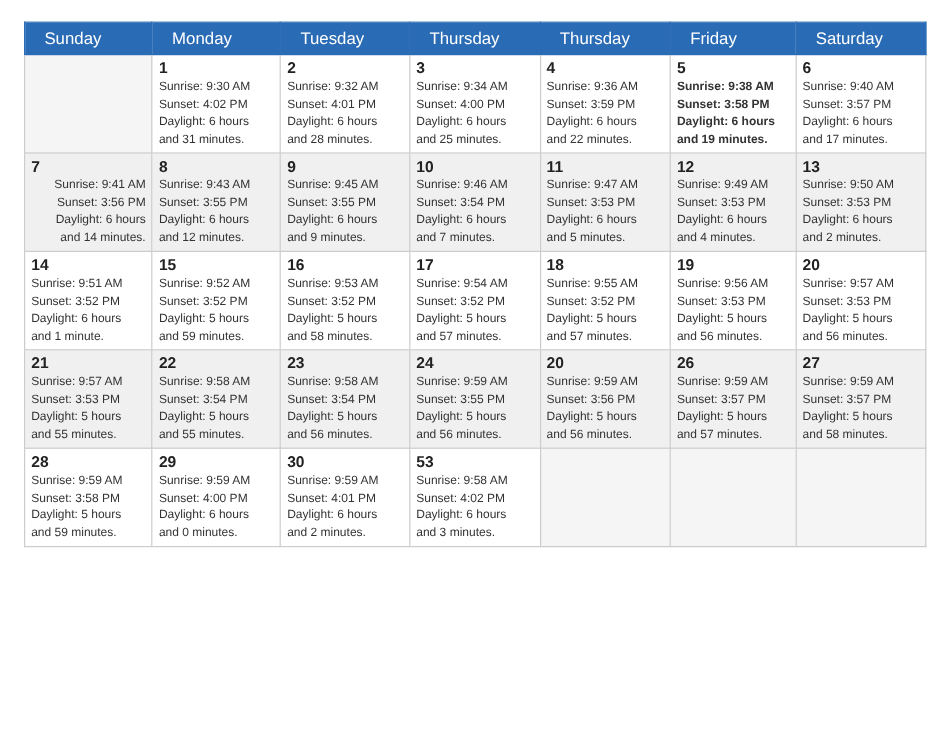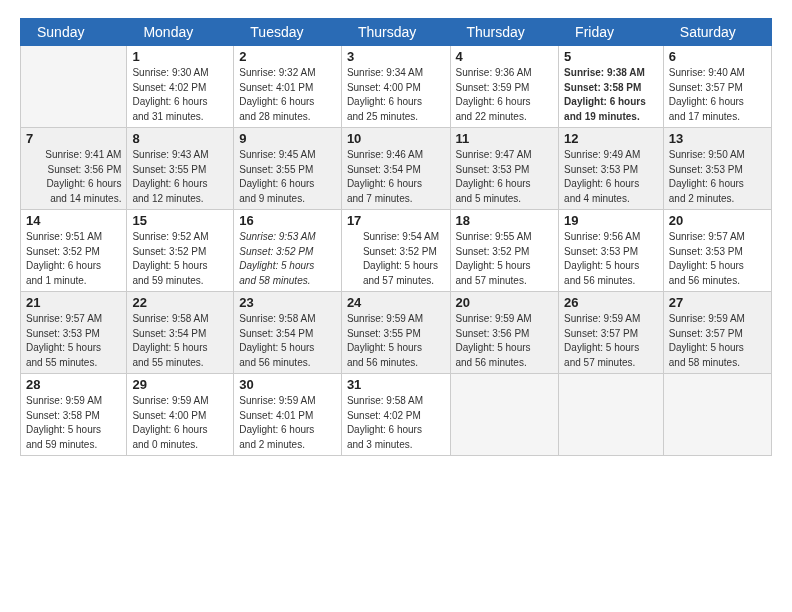--- a/index.html
+++ b/index.html
@@ -224,28 +224,28 @@
           </td>
           <td>
             <span class="day-num">15</span>
             <div class="day-detail" style="white-space: pre-line;">Sunrise: 9:52 AM
 Sunset: 3:52 PM
 Daylight: 5 hours
 and 59 minutes.</div>
           </td>
           <td>
             <span class="day-num">16</span>
-            <div class="day-detail" style="white-space: pre-line; font-style: italic;">Sunrise: 9:53 AM
+            <div class="day-detail" style="white-space: pre-line;">Sunrise: 9:53 AM
 Sunset: 3:52 PM
 Daylight: 5 hours
 and 58 minutes.</div>
           </td>
           <td>
             <span class="day-num">17</span>
-            <div class="day-detail" style="white-space: pre-line; margin-left: 16px;">Sunrise: 9:54 AM
+            <div class="day-detail" style="white-space: pre-line;">Sunrise: 9:54 AM
 Sunset: 3:52 PM
 Daylight: 5 hours
 and 57 minutes.</div>
           </td>
           <td>
             <span class="day-num">18</span>
             <div class="day-detail" style="white-space: pre-line;">Sunrise: 9:55 AM
 Sunset: 3:52 PM
 Daylight: 5 hours
 and 57 minutes.</div>
@@ -332,21 +332,21 @@
 and 0 minutes.</div>
           </td>
           <td>
             <span class="day-num">30</span>
             <div class="day-detail" style="white-space: pre-line;">Sunrise: 9:59 AM
 Sunset: 4:01 PM
 Daylight: 6 hours
 and 2 minutes.</div>
           </td>
           <td>
-            <span class="day-num">31</span>
+            <span class="day-num">53</span>
             <div class="day-detail" style="white-space: pre-line;">Sunrise: 9:58 AM
 Sunset: 4:02 PM
 Daylight: 6 hours
 and 3 minutes.</div>
           </td>
           <td class="empty"></td>
           <td class="empty"></td>
           <td class="empty"></td>
         </tr>
       </tbody>

